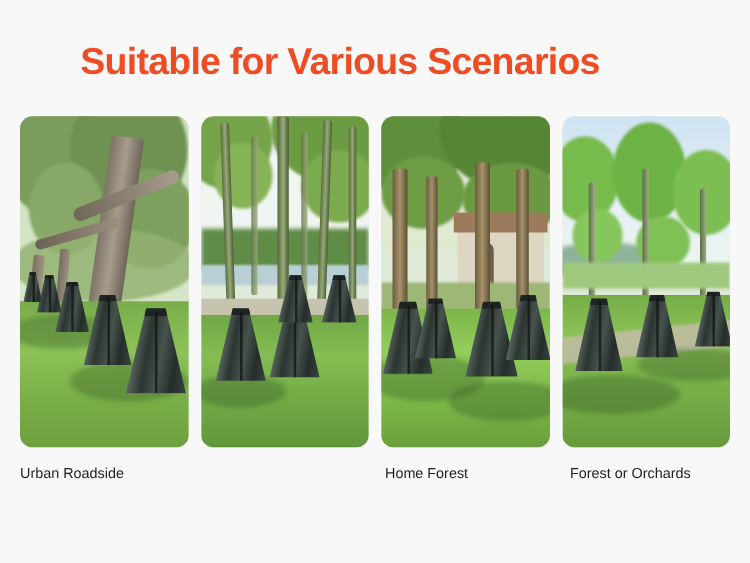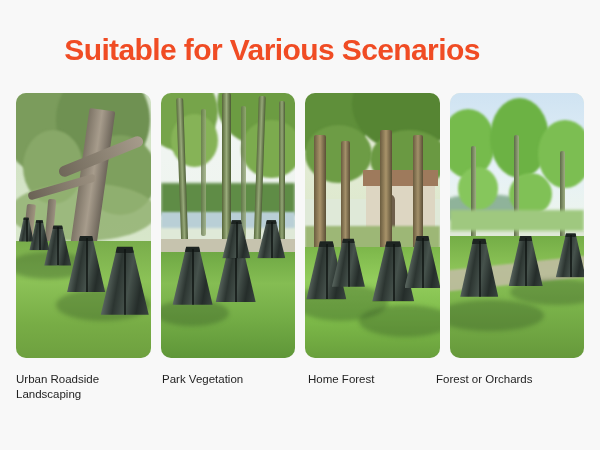--- a/index.html
+++ b/index.html
@@ -217,25 +217,21 @@
         <div class="bag" style="left:8%;top:55%;width:38px;height:58px;"></div>
         <div class="bag" style="left:44%;top:54%;width:34px;height:50px;"></div>
         <div class="bag" style="left:79%;top:53%;width:30px;height:44px;"></div>
       </div>
     </div>
 
   </div>
 
   <div class="caption" style="left:16px;width:136px;">
     <div>Urban Roadside</div>
-    <div>Landscaping</div>
-  </div>
-  <div class="caption" style="left:162px;width:136px;">
-    <div>Park Vegetation</div>
   </div>
   <div class="caption" style="left:308px;width:136px;">
     <div>Home Forest</div>
   </div>
-  <div class="caption" style="left:436px;width:140px;">
+  <div class="caption" style="left:456px;width:140px;">
     <div>Forest or Orchards</div>
   </div>
 
 </div>
 
 </body></html>

